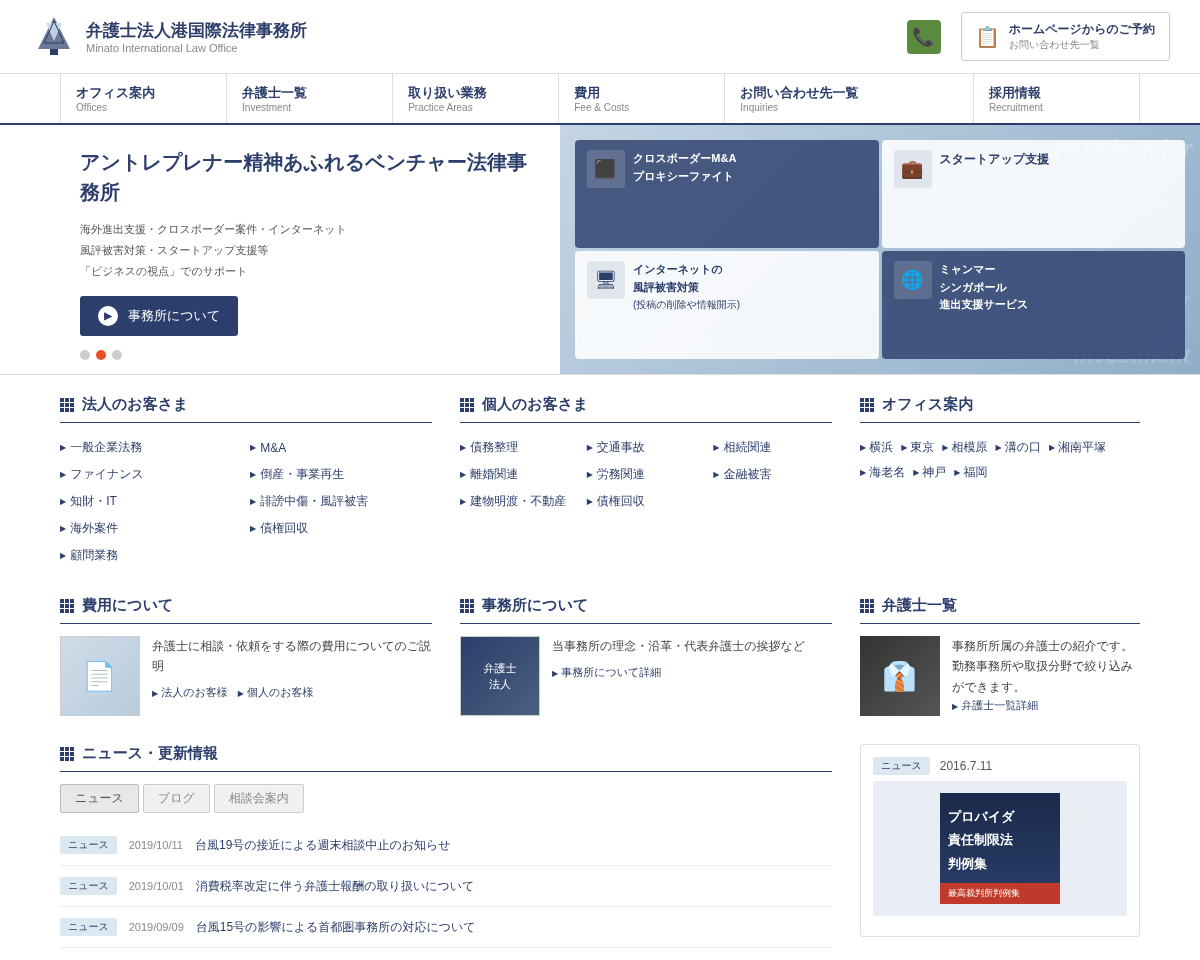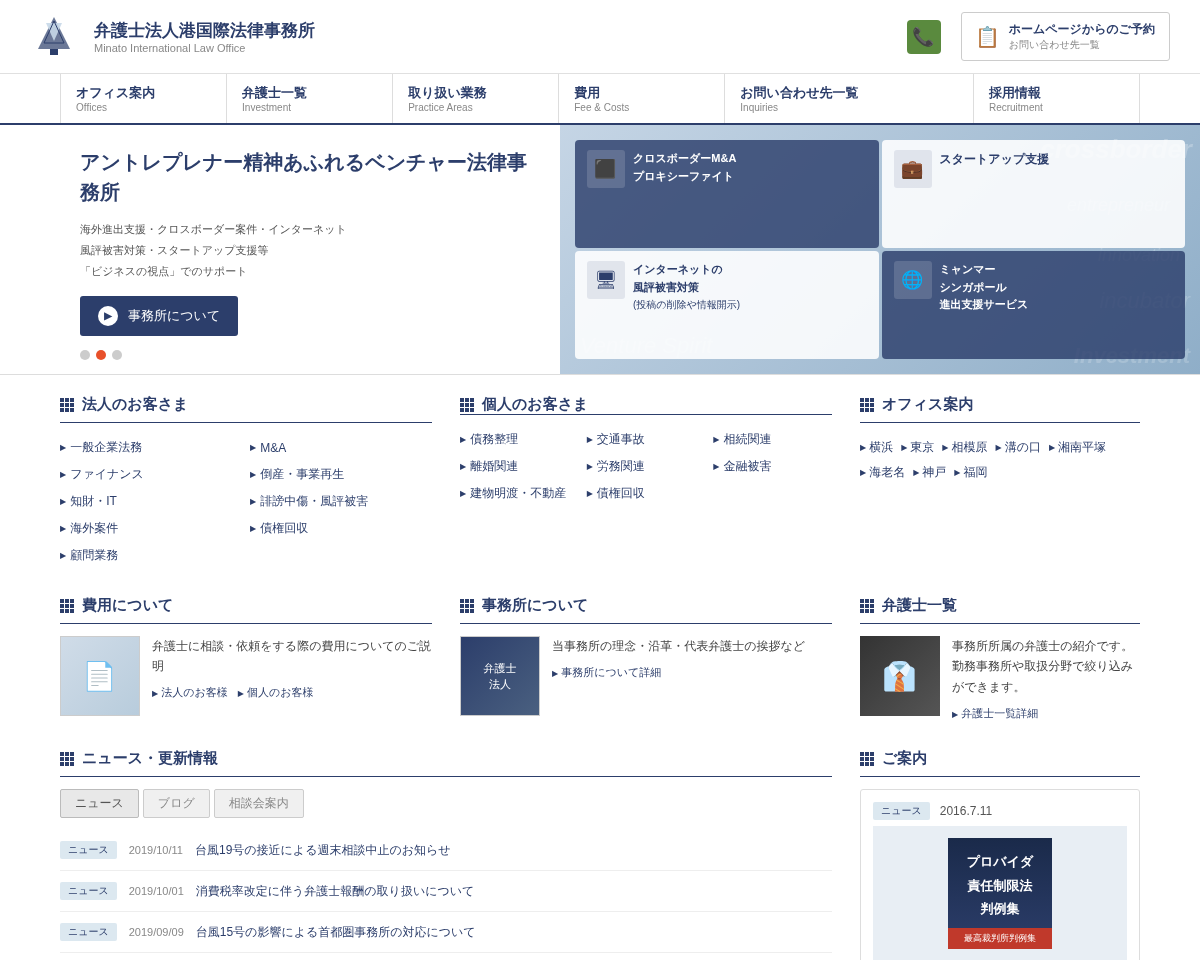--- a/index.html
+++ b/index.html
@@ -2,21 +2,21 @@
 <html><head>
   <meta charset="utf-8">
   <style>
     * { margin: 0; padding: 0; box-sizing: border-box; }
     body { font-family: 'Meiryo', 'Yu Gothic', sans-serif; font-size: 13px; background: #fff; color: #333; width: 1200px; }
   </style>
 </head>
 <body>
 
 <div style="background:#fff; border-bottom:1px solid #e0e0e0; padding:12px 30px; display:flex; align-items:center; justify-content:space-between;">
-  <div style="display:flex; align-items:center; gap:16px;">
+  <div style="display:flex; align-items:center; gap:8px;">
     <div style="width:48px; height:48px;">
       <svg viewBox="0 0 48 48" xmlns="http://www.w3.org/2000/svg">
         <polygon points="24,4 40,36 8,36" fill="#2c3e6b" opacity="0.7"></polygon>
         <polygon points="16,10 32,10 24,28" fill="#c8d8e8" opacity="0.9"></polygon>
         <polygon points="24,8 34,30 14,30" fill="none" stroke="#2c3e6b" stroke-width="1"></polygon>
         <rect x="20" y="36" width="8" height="6" fill="#2c3e6b"></rect>
       </svg>
     </div>
     <div>
       <div style="font-size:17px; font-weight:bold; color:#2c3e6b;">弁護士法人港国際法律事務所</div>
@@ -150,21 +150,21 @@
         <a href="#" style="display:flex; align-items:center; gap:4px; color:#2c3e6b; text-decoration:none; font-size:12px; padding:4px 0;"><span style="font-size:8px; color:#2c3e6b;">▶</span>倒産・事業再生</a>
         <a href="#" style="display:flex; align-items:center; gap:4px; color:#2c3e6b; text-decoration:none; font-size:12px; padding:4px 0;"><span style="font-size:8px; color:#2c3e6b;">▶</span>知財・IT</a>
         <a href="#" style="display:flex; align-items:center; gap:4px; color:#2c3e6b; text-decoration:none; font-size:12px; padding:4px 0;"><span style="font-size:8px; color:#2c3e6b;">▶</span>誹謗中傷・風評被害</a>
         <a href="#" style="display:flex; align-items:center; gap:4px; color:#2c3e6b; text-decoration:none; font-size:12px; padding:4px 0;"><span style="font-size:8px; color:#2c3e6b;">▶</span>海外案件</a>
         <a href="#" style="display:flex; align-items:center; gap:4px; color:#2c3e6b; text-decoration:none; font-size:12px; padding:4px 0;"><span style="font-size:8px; color:#2c3e6b;">▶</span>債権回収</a>
         <a href="#" style="display:flex; align-items:center; gap:4px; color:#2c3e6b; text-decoration:none; font-size:12px; padding:4px 0;"><span style="font-size:8px; color:#2c3e6b;">▶</span>顧問業務</a>
       </div>
     </div>
 
     <div>
-      <div style="display:flex; align-items:center; gap:8px; font-size:15px; font-weight:bold; color:#2c3e6b; border-bottom:1px solid #2c3e6b; padding-bottom:0; margin-bottom:12px;">
+      <div style="display:flex; align-items:center; gap:8px; font-size:15px; font-weight:bold; color:#2c3e6b; border-bottom:1px solid #2c3e6b; padding-bottom:8px; margin-bottom:12px;">
         <div style="display:inline-grid; grid-template-columns:repeat(3,4px); grid-template-rows:repeat(3,4px); gap:1px;">
           <span style="width:4px;height:4px;background:#2c3e6b;display:block;"></span>
             <span style="width:4px;height:4px;background:#2c3e6b;display:block;"></span>
             <span style="width:4px;height:4px;background:#2c3e6b;display:block;"></span>
           <span style="width:4px;height:4px;background:#2c3e6b;display:block;"></span>
             <span style="width:4px;height:4px;background:#2c3e6b;display:block;"></span>
             <span style="width:4px;height:4px;background:#2c3e6b;display:block;"></span>
           <span style="width:4px;height:4px;background:#2c3e6b;display:block;"></span>
             <span style="width:4px;height:4px;background:#2c3e6b;display:block;"></span>
             <span style="width:4px;height:4px;background:#2c3e6b;display:block;"></span>
@@ -275,21 +275,21 @@
             <span style="width:4px;height:4px;background:#2c3e6b;display:block;"></span>
           <span style="width:4px;height:4px;background:#2c3e6b;display:block;"></span>
             <span style="width:4px;height:4px;background:#2c3e6b;display:block;"></span>
             <span style="width:4px;height:4px;background:#2c3e6b;display:block;"></span>
         </div>
         <span>弁護士一覧</span>
       </div>
       <div style="display:flex; gap:12px; align-items:flex-start;">
         <div style="width:80px; height:80px; background:linear-gradient(135deg,#333,#555); flex-shrink:0; display:flex; align-items:center; justify-content:center; color:#ccc; font-size:28px;">👔</div>
         <div>
-          <p style="font-size:12px; color:#444; line-height:1.7; margin-bottom:8px;">事務所所属の弁護士の紹介です。勤務事務所や取扱分野で絞り込みができます。</p>
+          <p style="font-size:12px; color:#444; line-height:1.7; ">事務所所属の弁護士の紹介です。勤務事務所や取扱分野で絞り込みができます。</p>
           <a href="#" style="color:#2c3e6b; font-size:11px; text-decoration:none;"><span style="font-size:8px;">▶</span> <span>弁護士一覧詳細</span></a>
         </div>
       </div>
     </div>
   </div>
 
   <div style="display:grid; grid-template-columns:1fr 280px; gap:28px;">
 
     <div>
       <div style="display:flex; align-items:center; gap:8px; font-size:15px; font-weight:bold; color:#2c3e6b; border-bottom:1px solid #2c3e6b; padding-bottom:8px; margin-bottom:12px;">
@@ -324,43 +324,29 @@
         </div>
         <div style="display:flex; align-items:center; gap:12px; padding:11px 0; border-bottom:1px solid #eee;">
           <span style="background:#dce8f0; color:#2c3e6b; font-size:10px; padding:2px 8px; border-radius:2px; white-space:nowrap; flex-shrink:0;">ニュース</span>
           <span style="color:#888; font-size:11px; white-space:nowrap; flex-shrink:0;">2019/09/09</span>
           <a href="#" style="color:#2c3e6b; font-size:12px; text-decoration:none;">台風15号の影響による首都圏事務所の対応について</a>
         </div>
       </div>
     </div>
 
     <div>
-      <div style="display:flex; align-items:center; gap:8px; font-size:15px; font-weight:bold; color:#2c3e6b; border-bottom:1px solid #2c3e6b; padding-bottom:8px; margin-bottom:12px;">
-        <div style="display:inline-grid; grid-template-columns:repeat(3,4px); grid-template-rows:repeat(3,4px); gap:1px;">
-          <span style="width:4px;height:4px;background:#2c3e6b;display:block;"></span>
-            <span style="width:4px;height:4px;background:#2c3e6b;display:block;"></span>
-            <span style="width:4px;height:4px;background:#2c3e6b;display:block;"></span>
-          <span style="width:4px;height:4px;background:#2c3e6b;display:block;"></span>
-            <span style="width:4px;height:4px;background:#2c3e6b;display:block;"></span>
-            <span style="width:4px;height:4px;background:#2c3e6b;display:block;"></span>
-          <span style="width:4px;height:4px;background:#2c3e6b;display:block;"></span>
-            <span style="width:4px;height:4px;background:#2c3e6b;display:block;"></span>
-            <span style="width:4px;height:4px;background:#2c3e6b;display:block;"></span>
-        </div>
-        <span>ご案内</span>
-      </div>
       <div style="border:1px solid #ddd; border-radius:3px; overflow:hidden;">
         <div style="padding:12px;">
           <div style="display:flex; gap:10px; align-items:center; margin-bottom:6px;">
             <span style="background:#dce8f0; color:#2c3e6b; font-size:10px; padding:2px 8px; border-radius:2px;">ニュース</span>
             <span style="font-size:12px; color:#555;">2016.7.11</span>
           </div>
 
           <div style="background:#e8eef4; padding:12px; text-align:center; margin-bottom:8px;">
-            <div style="background:linear-gradient(to bottom, #1a2a4a, #2c3e6b); color:#fff; padding:12px 8px 0 8px; display:inline-block; width:104px; position:relative; text-align:center;">
+            <div style="background:linear-gradient(to bottom, #1a2a4a, #2c3e6b); color:#fff; padding:12px 8px 0 8px; display:inline-block; width:120px; position:relative; text-align:left;">
               <div style="font-size:13px; font-weight:bold; line-height:1.8; color:#fff; white-space:pre-line;">プロバイダ
 責任制限法
 判例集</div>
               <div style="background:#c0392b; margin:8px -8px 0 -8px; padding:4px 8px; font-size:9px; color:#fff;">最高裁判所判例集</div>
             </div>
           </div>
 
         </div>
       </div>
     </div>

